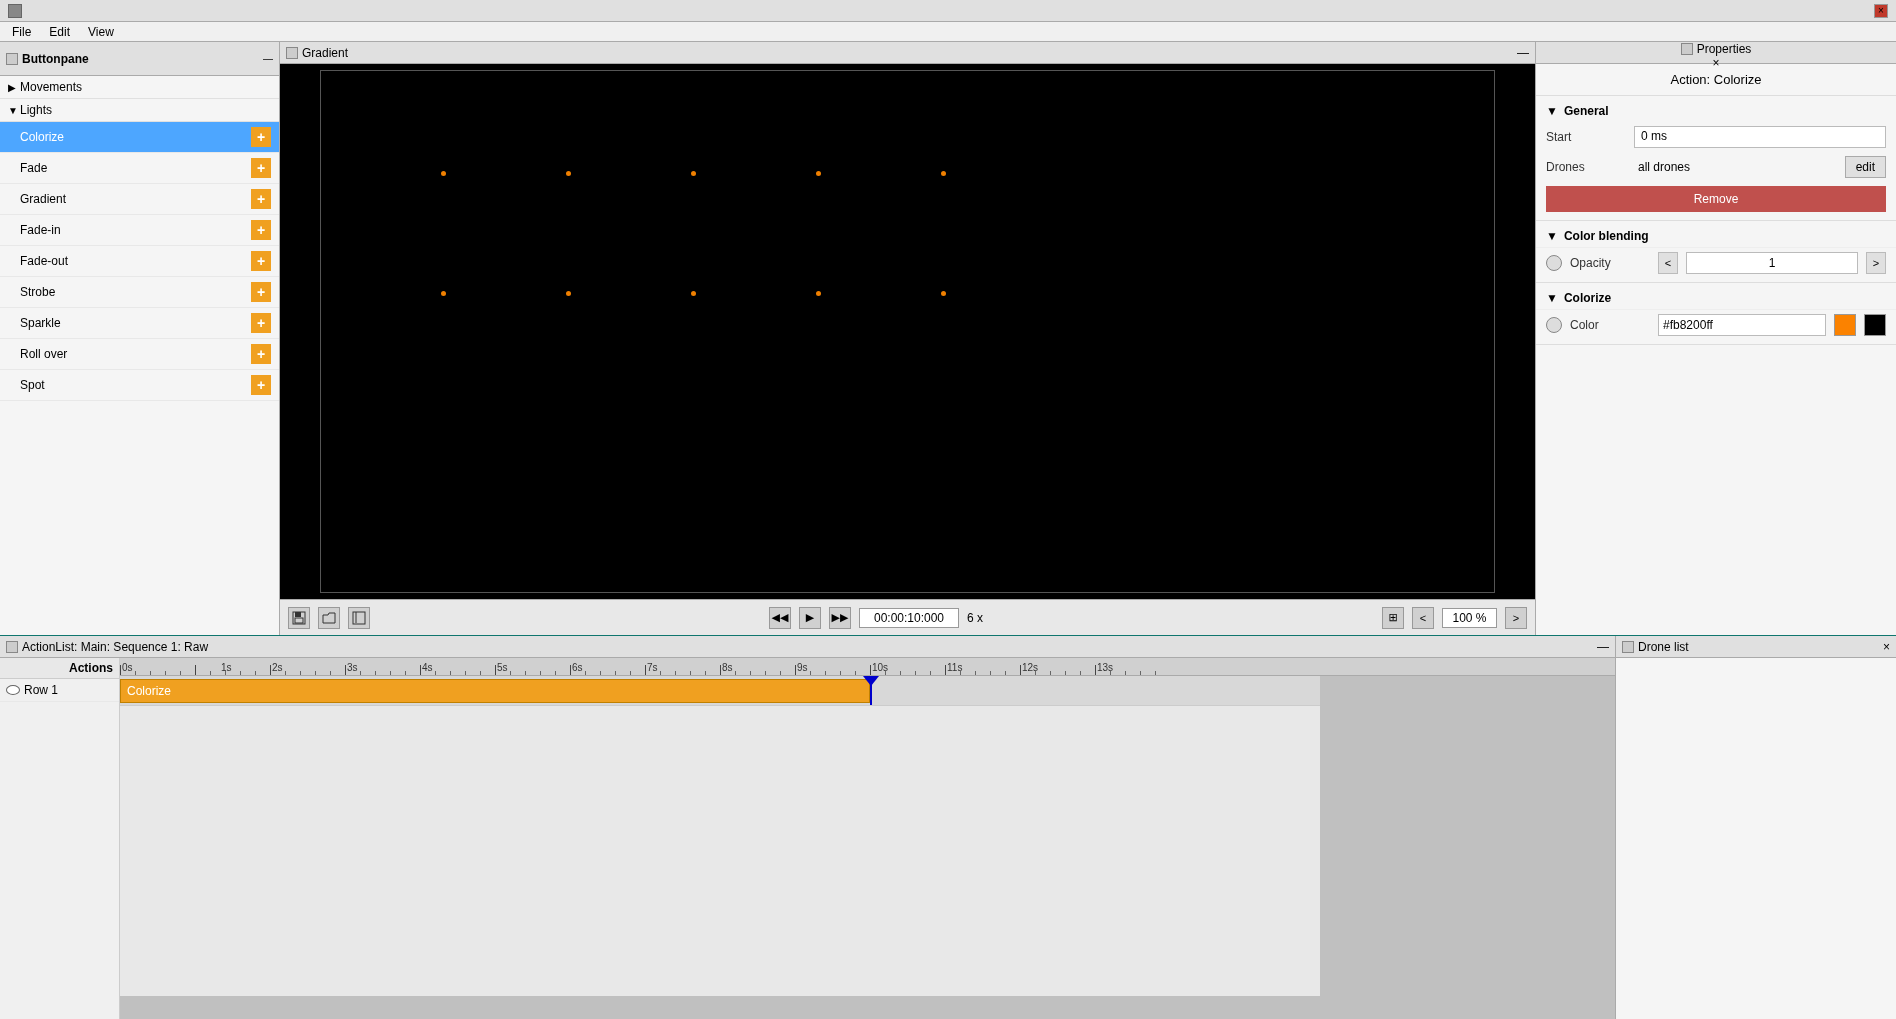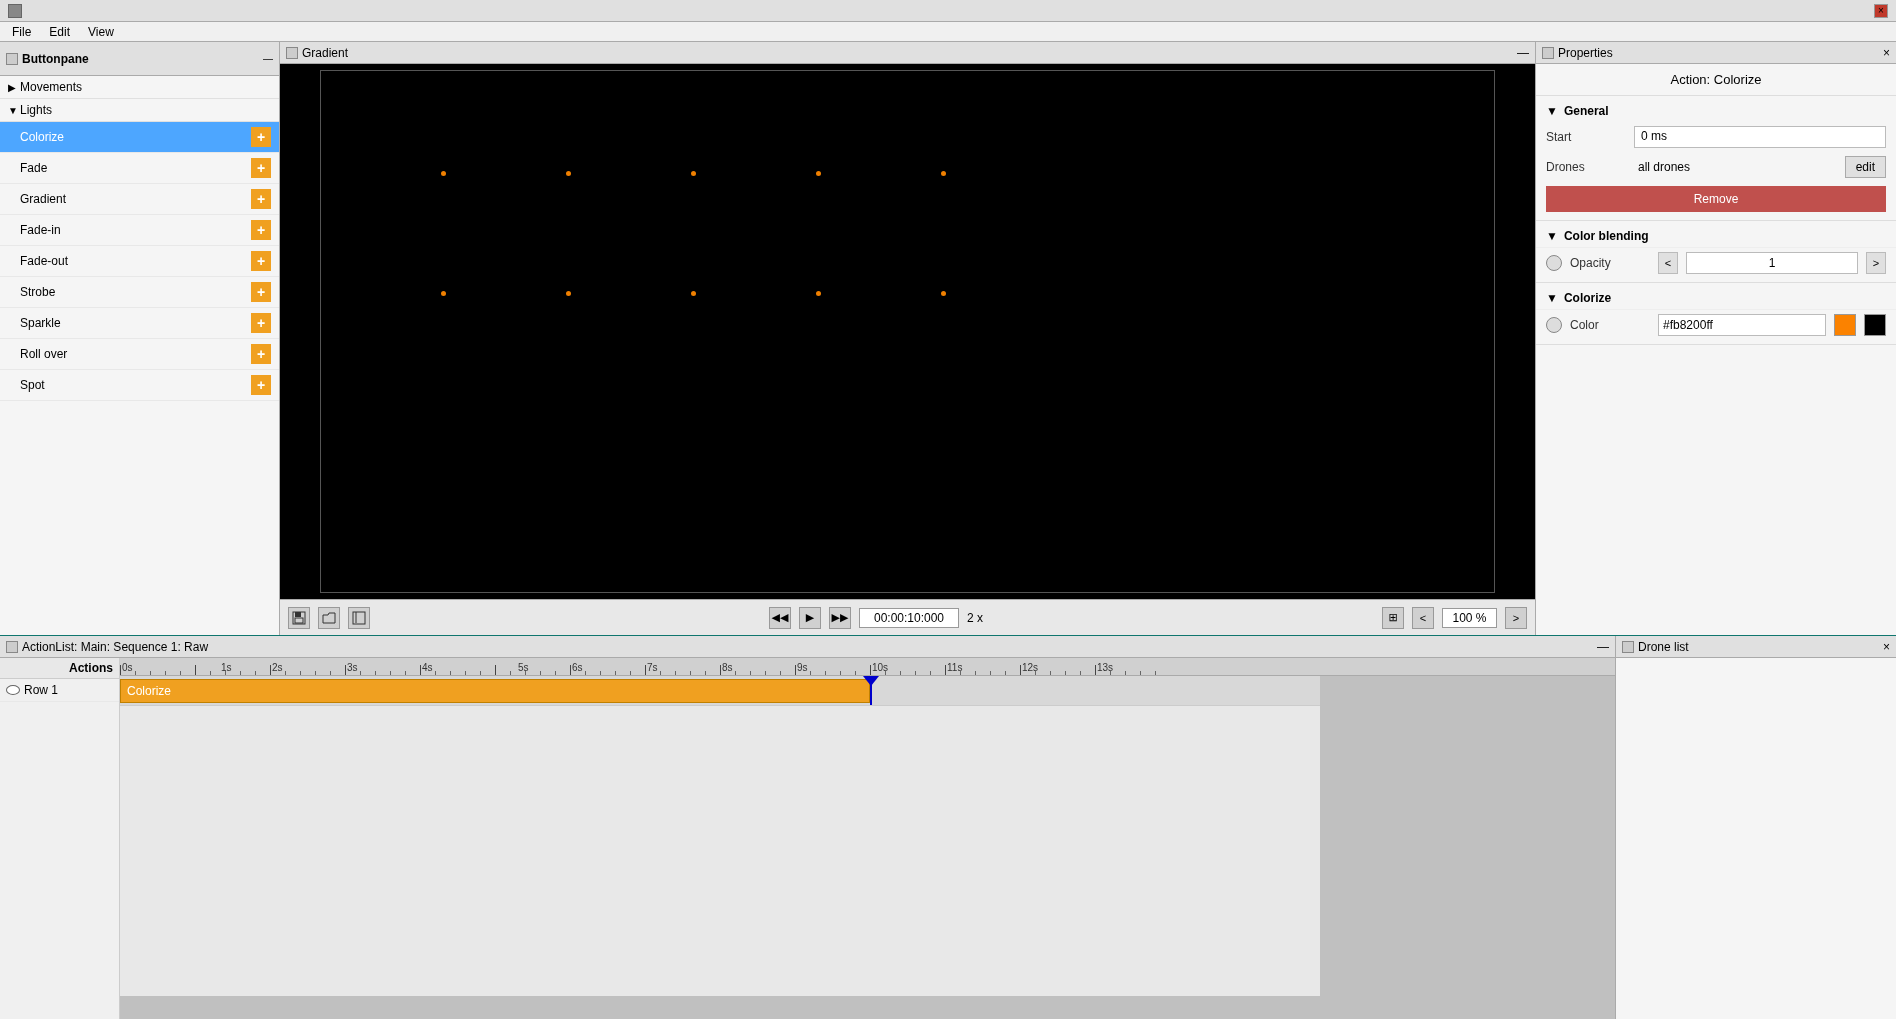--- a/index.html
+++ b/index.html
@@ -181,20 +181,21 @@
       background: #f5f5f5;
     }
     .props-header {
       background: #e0e0e0;
       height: 22px;
       display: flex;
       align-items: center;
       padding: 0 6px;
       border-bottom: 1px solid #aaa;
       justify-content: space-between;
+      flex-direction: column;
     }
     .props-content { flex: 1; overflow-y: auto; padding: 0; }
     
     .props-action-title {
       text-align: center;
       padding: 8px;
       font-size: 13px;
       font-weight: normal;
       border-bottom: 1px solid #ddd;
     }
@@ -605,21 +606,21 @@
         <svg width="14" height="14" viewBox="0 0 14 14">
             <rect x="1" y="1" width="12" height="12" fill="none" stroke="#333" stroke-width="1"></rect>
             <line x1="4" y1="1" x2="4" y2="12" stroke="#333" stroke-width="1"></line>
           </svg>
       </div>
       <div style="flex:1;"></div>
       <div class="ctrl-btn">◀◀</div>
       <div class="ctrl-btn">▶</div>
       <div class="ctrl-btn">▶▶</div>
       <div class="time-display">00:00:10:000</div>
-      <span class="speed-display">2 x</span>
+      <span class="speed-display">6 x</span>
       <div style="flex:1;"></div>
       <div class="ctrl-btn">⊞</div>
       <div class="ctrl-btn">&lt;</div>
       <div class="zoom-display">100 %</div>
       <div class="ctrl-btn">&gt;</div>
     </div>
   </div>
 
   <div class="right-panel">
     <div class="props-header">
@@ -729,21 +730,21 @@
               <div style="position: absolute; bottom: 0px; left: 255px; width: 1px; background: rgb(102, 102, 102); height: 4px;"></div>
               <div style="position: absolute; bottom: 0px; left: 270px; width: 1px; background: rgb(102, 102, 102); height: 4px;"></div>
               <div style="position: absolute; bottom: 0px; left: 285px; width: 1px; background: rgb(102, 102, 102); height: 4px;"></div>
               <div style="position: absolute; bottom: 0px; left: 300px; width: 1px; background: rgb(68, 68, 68); height: 10px;"></div>
               <span style="position: absolute; bottom: 2px; left: 302px; font-size: 10px; color: rgb(51, 51, 51);">4s</span>
               <div style="position: absolute; bottom: 0px; left: 315px; width: 1px; background: rgb(102, 102, 102); height: 4px;"></div>
               <div style="position: absolute; bottom: 0px; left: 330px; width: 1px; background: rgb(102, 102, 102); height: 4px;"></div>
               <div style="position: absolute; bottom: 0px; left: 345px; width: 1px; background: rgb(102, 102, 102); height: 4px;"></div>
               <div style="position: absolute; bottom: 0px; left: 360px; width: 1px; background: rgb(102, 102, 102); height: 4px;"></div>
               <div style="position: absolute; bottom: 0px; left: 375px; width: 1px; background: rgb(68, 68, 68); height: 10px;"></div>
-              <span style="position: absolute; bottom: 2px; left: 398px; font-size: 10px; color: rgb(51, 51, 51);">5s</span>
+              <span style="position: absolute; bottom: 2px; left: 377px; font-size: 10px; color: rgb(51, 51, 51);">5s</span>
               <div style="position: absolute; bottom: 0px; left: 390px; width: 1px; background: rgb(102, 102, 102); height: 4px;"></div>
               <div style="position: absolute; bottom: 0px; left: 405px; width: 1px; background: rgb(102, 102, 102); height: 4px;"></div>
               <div style="position: absolute; bottom: 0px; left: 420px; width: 1px; background: rgb(102, 102, 102); height: 4px;"></div>
               <div style="position: absolute; bottom: 0px; left: 435px; width: 1px; background: rgb(102, 102, 102); height: 4px;"></div>
               <div style="position: absolute; bottom: 0px; left: 450px; width: 1px; background: rgb(68, 68, 68); height: 10px;"></div>
               <span style="position: absolute; bottom: 2px; left: 452px; font-size: 10px; color: rgb(51, 51, 51);">6s</span>
               <div style="position: absolute; bottom: 0px; left: 465px; width: 1px; background: rgb(102, 102, 102); height: 4px;"></div>
               <div style="position: absolute; bottom: 0px; left: 480px; width: 1px; background: rgb(102, 102, 102); height: 4px;"></div>
               <div style="position: absolute; bottom: 0px; left: 495px; width: 1px; background: rgb(102, 102, 102); height: 4px;"></div>
               <div style="position: absolute; bottom: 0px; left: 510px; width: 1px; background: rgb(102, 102, 102); height: 4px;"></div>

